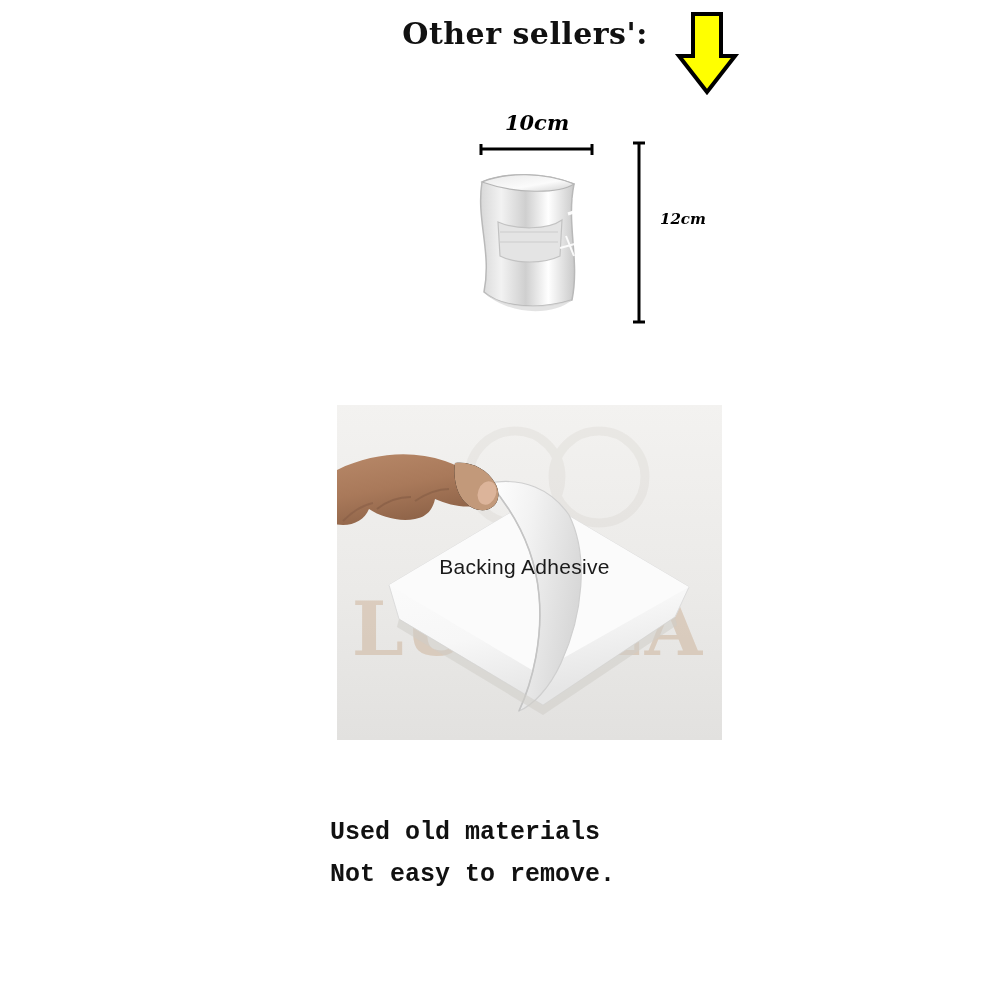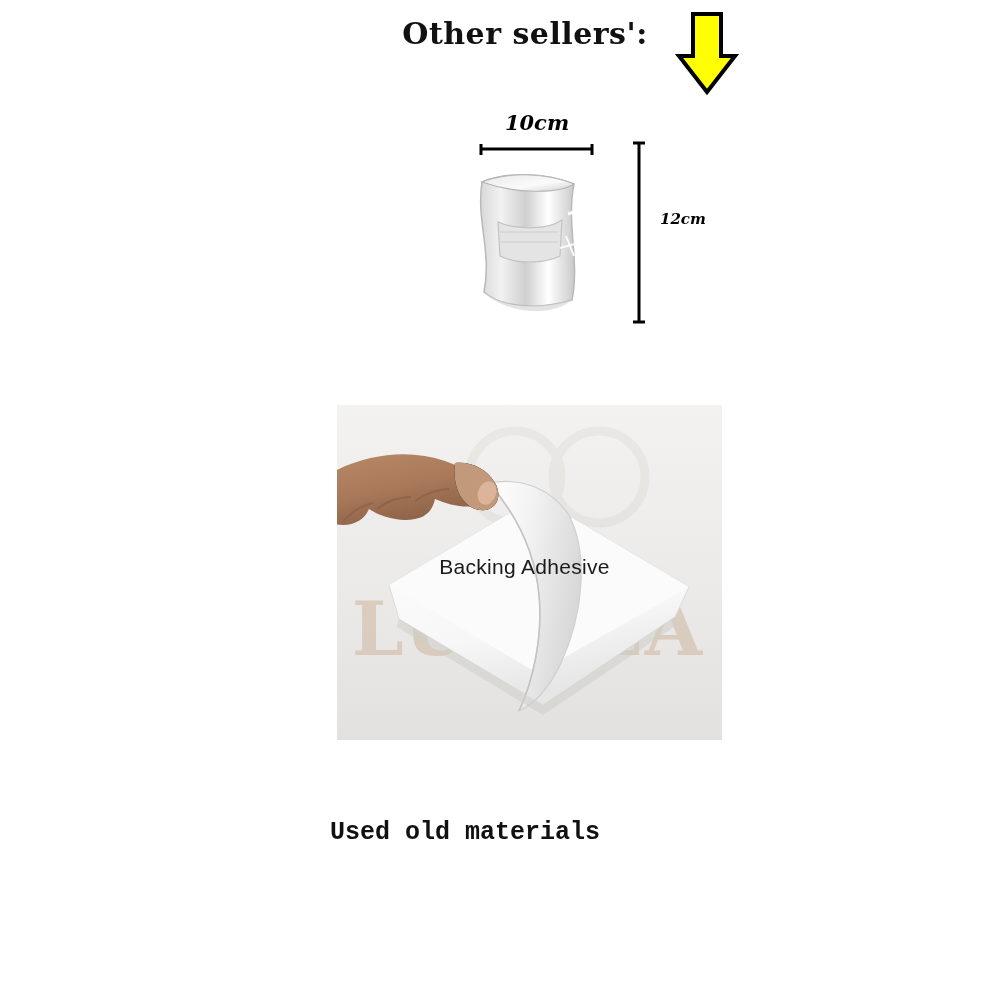--- a/index.html
+++ b/index.html
@@ -272,13 +272,14 @@
     </g>
 
     <path d="M62,214 L206,300 L338,212 L340,220 L206,310 L60,222 Z" fill="#cfcdc9" opacity="0.55"></path>
   </svg>
 
   <div class="photo-caption">Backing Adhesive</div>
 </div>
 
 <div class="bottom-caption">
   <div>Used old materials</div>
+  <div>Not easy to remove.</div>
 </div>
 
 </body></html>

